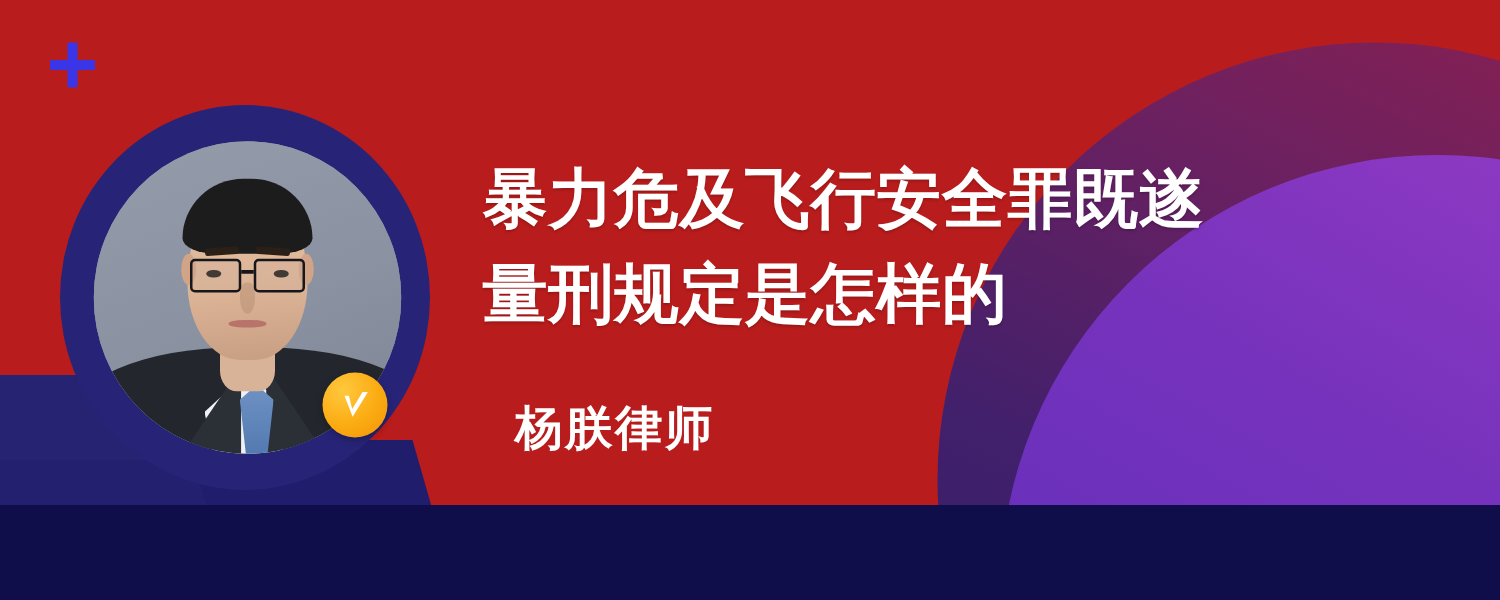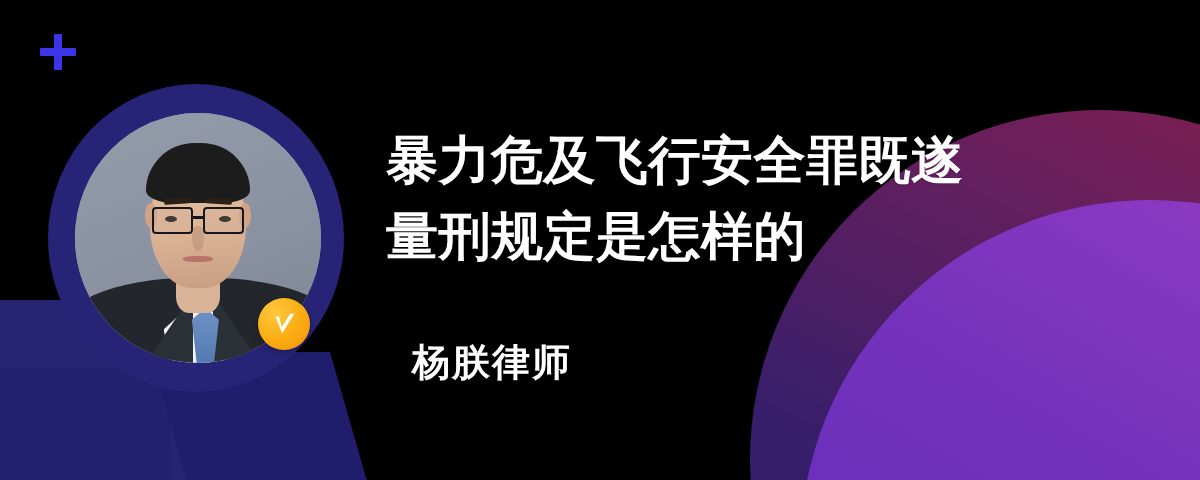--- a/index.html
+++ b/index.html
@@ -4,22 +4,22 @@
 <style>
   * { margin:0; padding:0; box-sizing:border-box; }
   html, body {
     width:1200px; height:480px; overflow:hidden;
     background:#0f0d4a;
     font-family:"Liberation Sans", "DejaVu Sans", sans-serif;
   }
 
   #banner {
     position:relative;
-    width:1200px; height:480px;
-    background:#000000;
+    width:1200px; height:404px;
+    background:#b91c1c;
     overflow:hidden;
   }
 
   
   .bg-layer { position:absolute; inset:0; overflow:hidden; }
 
   .deco-poly-left {
     position:absolute;
     left:-40px; top:300px;
     width:340px; height:240px;
@@ -195,21 +195,21 @@
     left:378px; top:296px;
     width:334px; height:92px;
     border-radius:16px;
     background: linear-gradient(90deg,
                  #3b35e8 0%,
                  #3b35e8 34%,
                  #3330cf 56%,
                  #272croak 70%,
                  #1d1a80 84%,
                  #141160 100%);
-    display:flex; align-items:flex-end;
+    display:flex; align-items:center;
   }
   .name-badge-text {
     color:#ffffff;
     font-size:38px;
     font-weight:700;
     letter-spacing:2px;
     margin-left:34px;
     white-space:nowrap;
   }
 </style>

